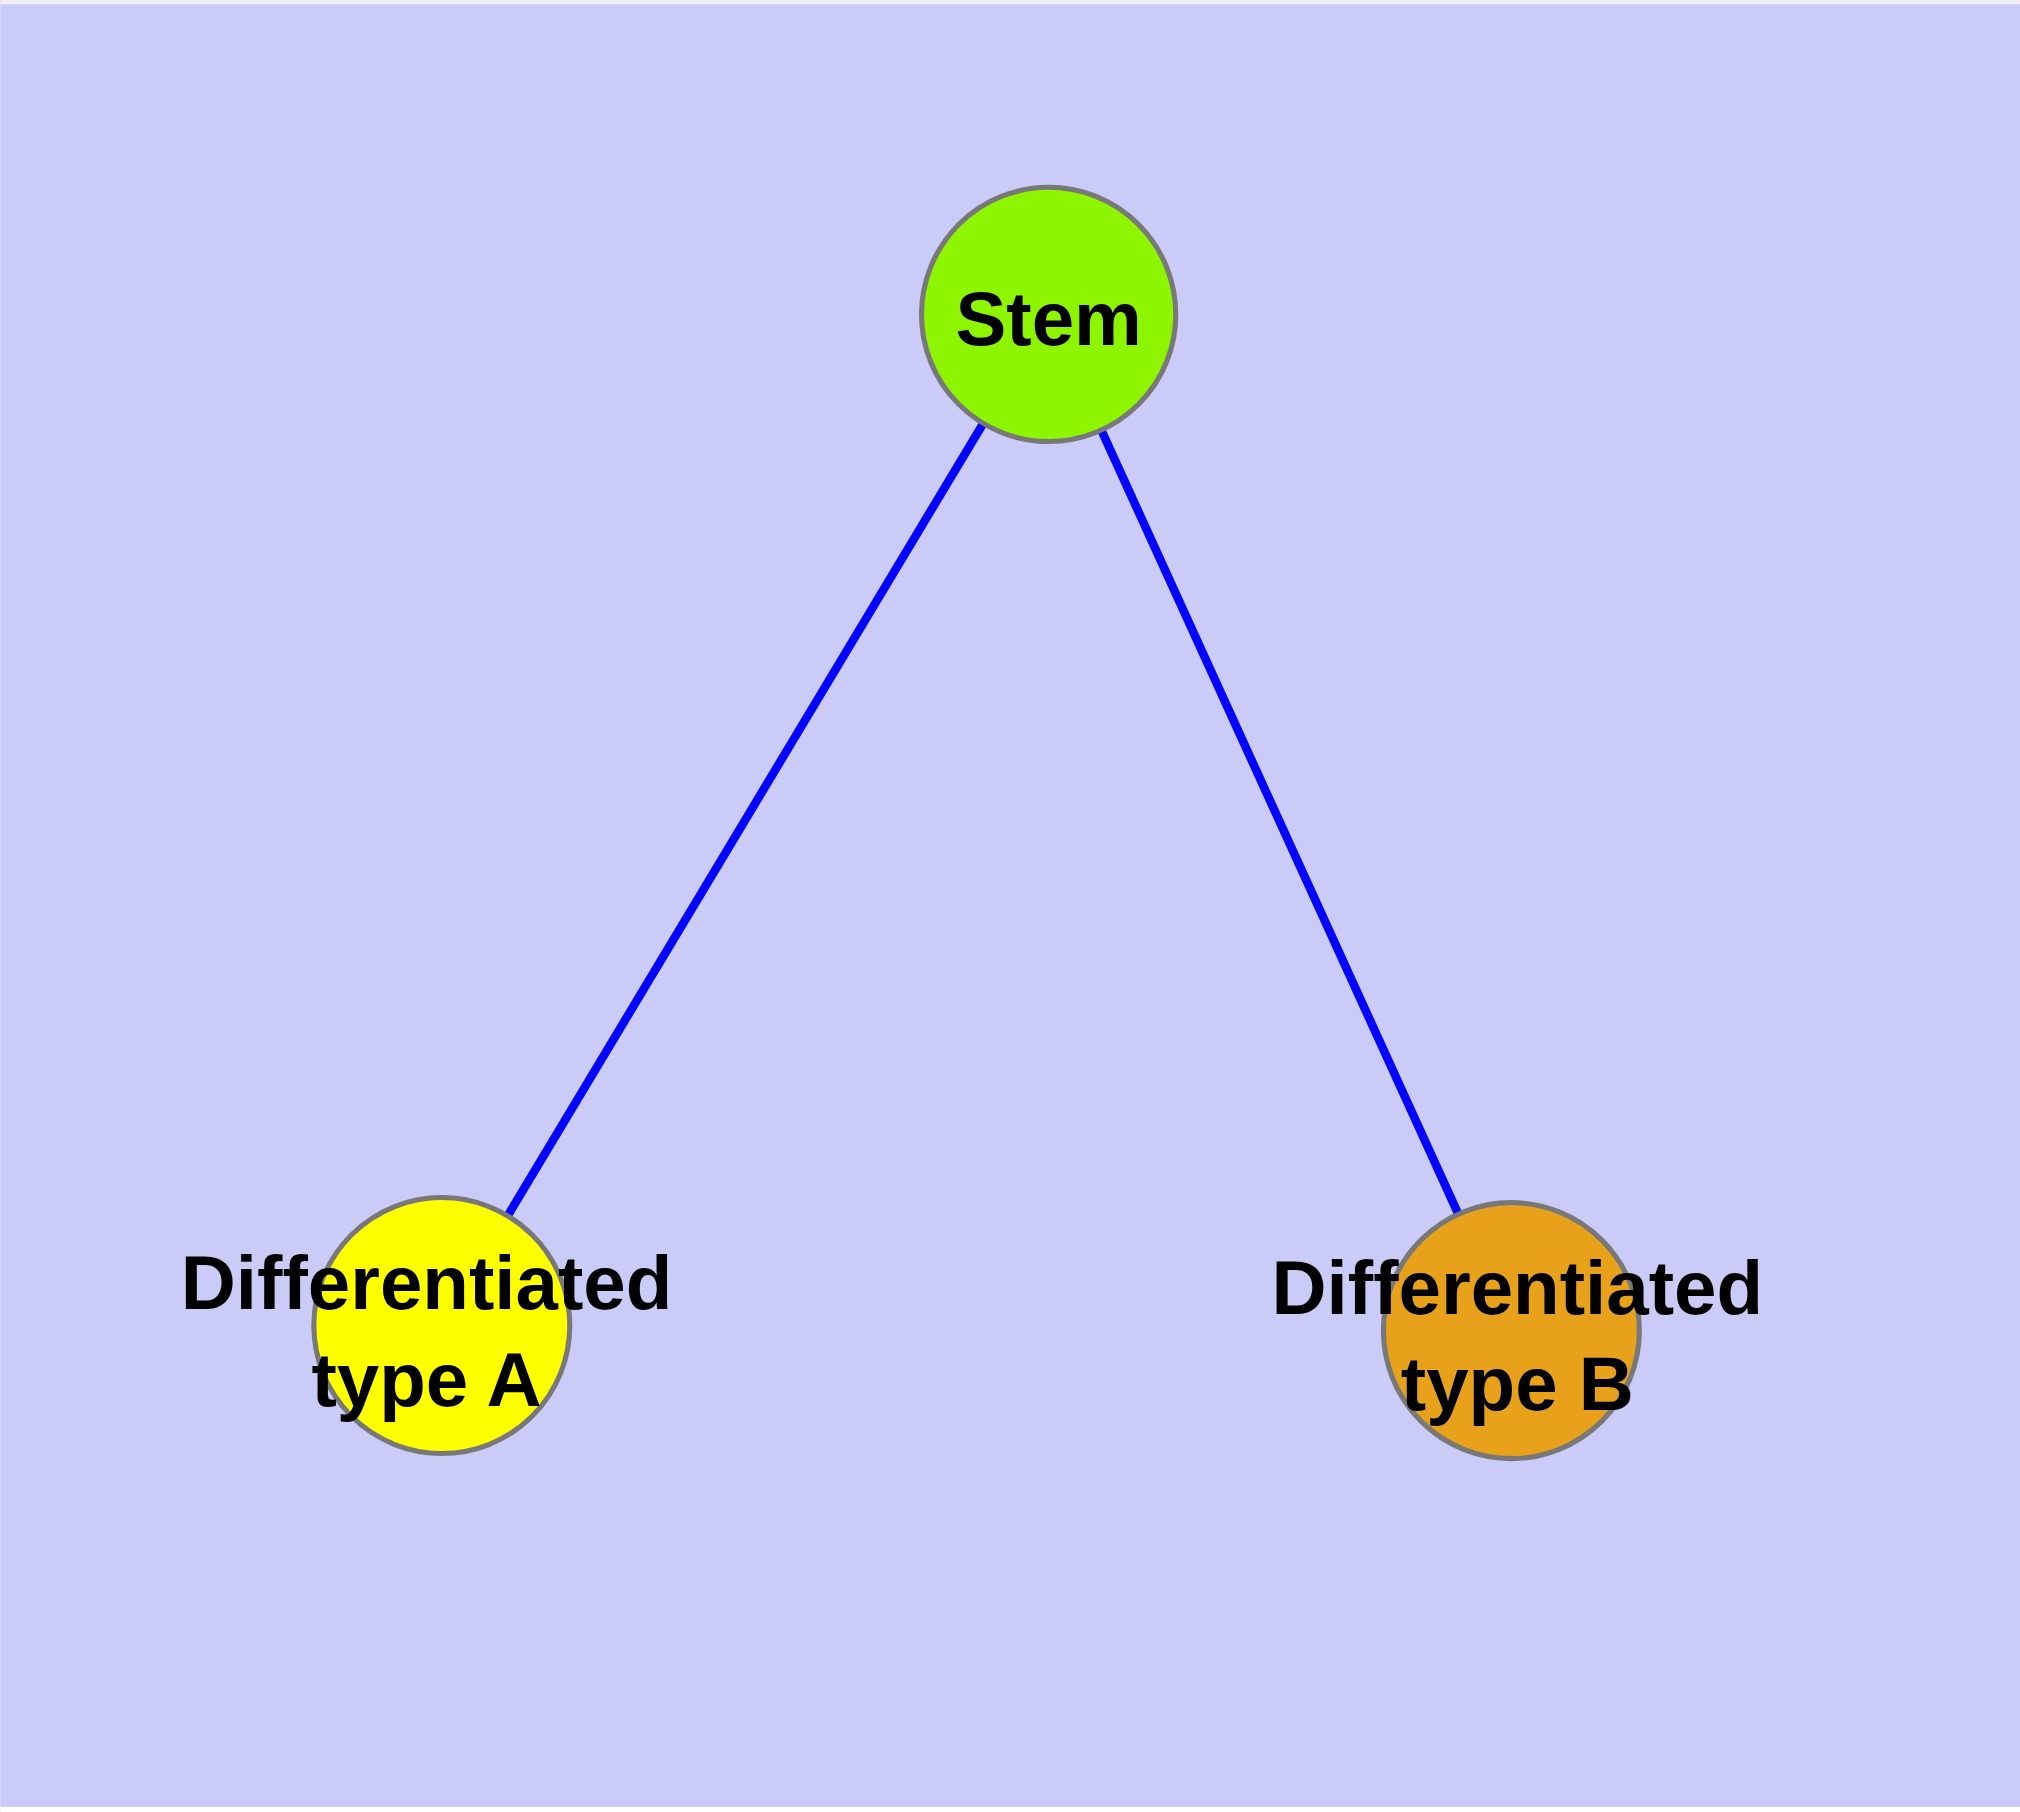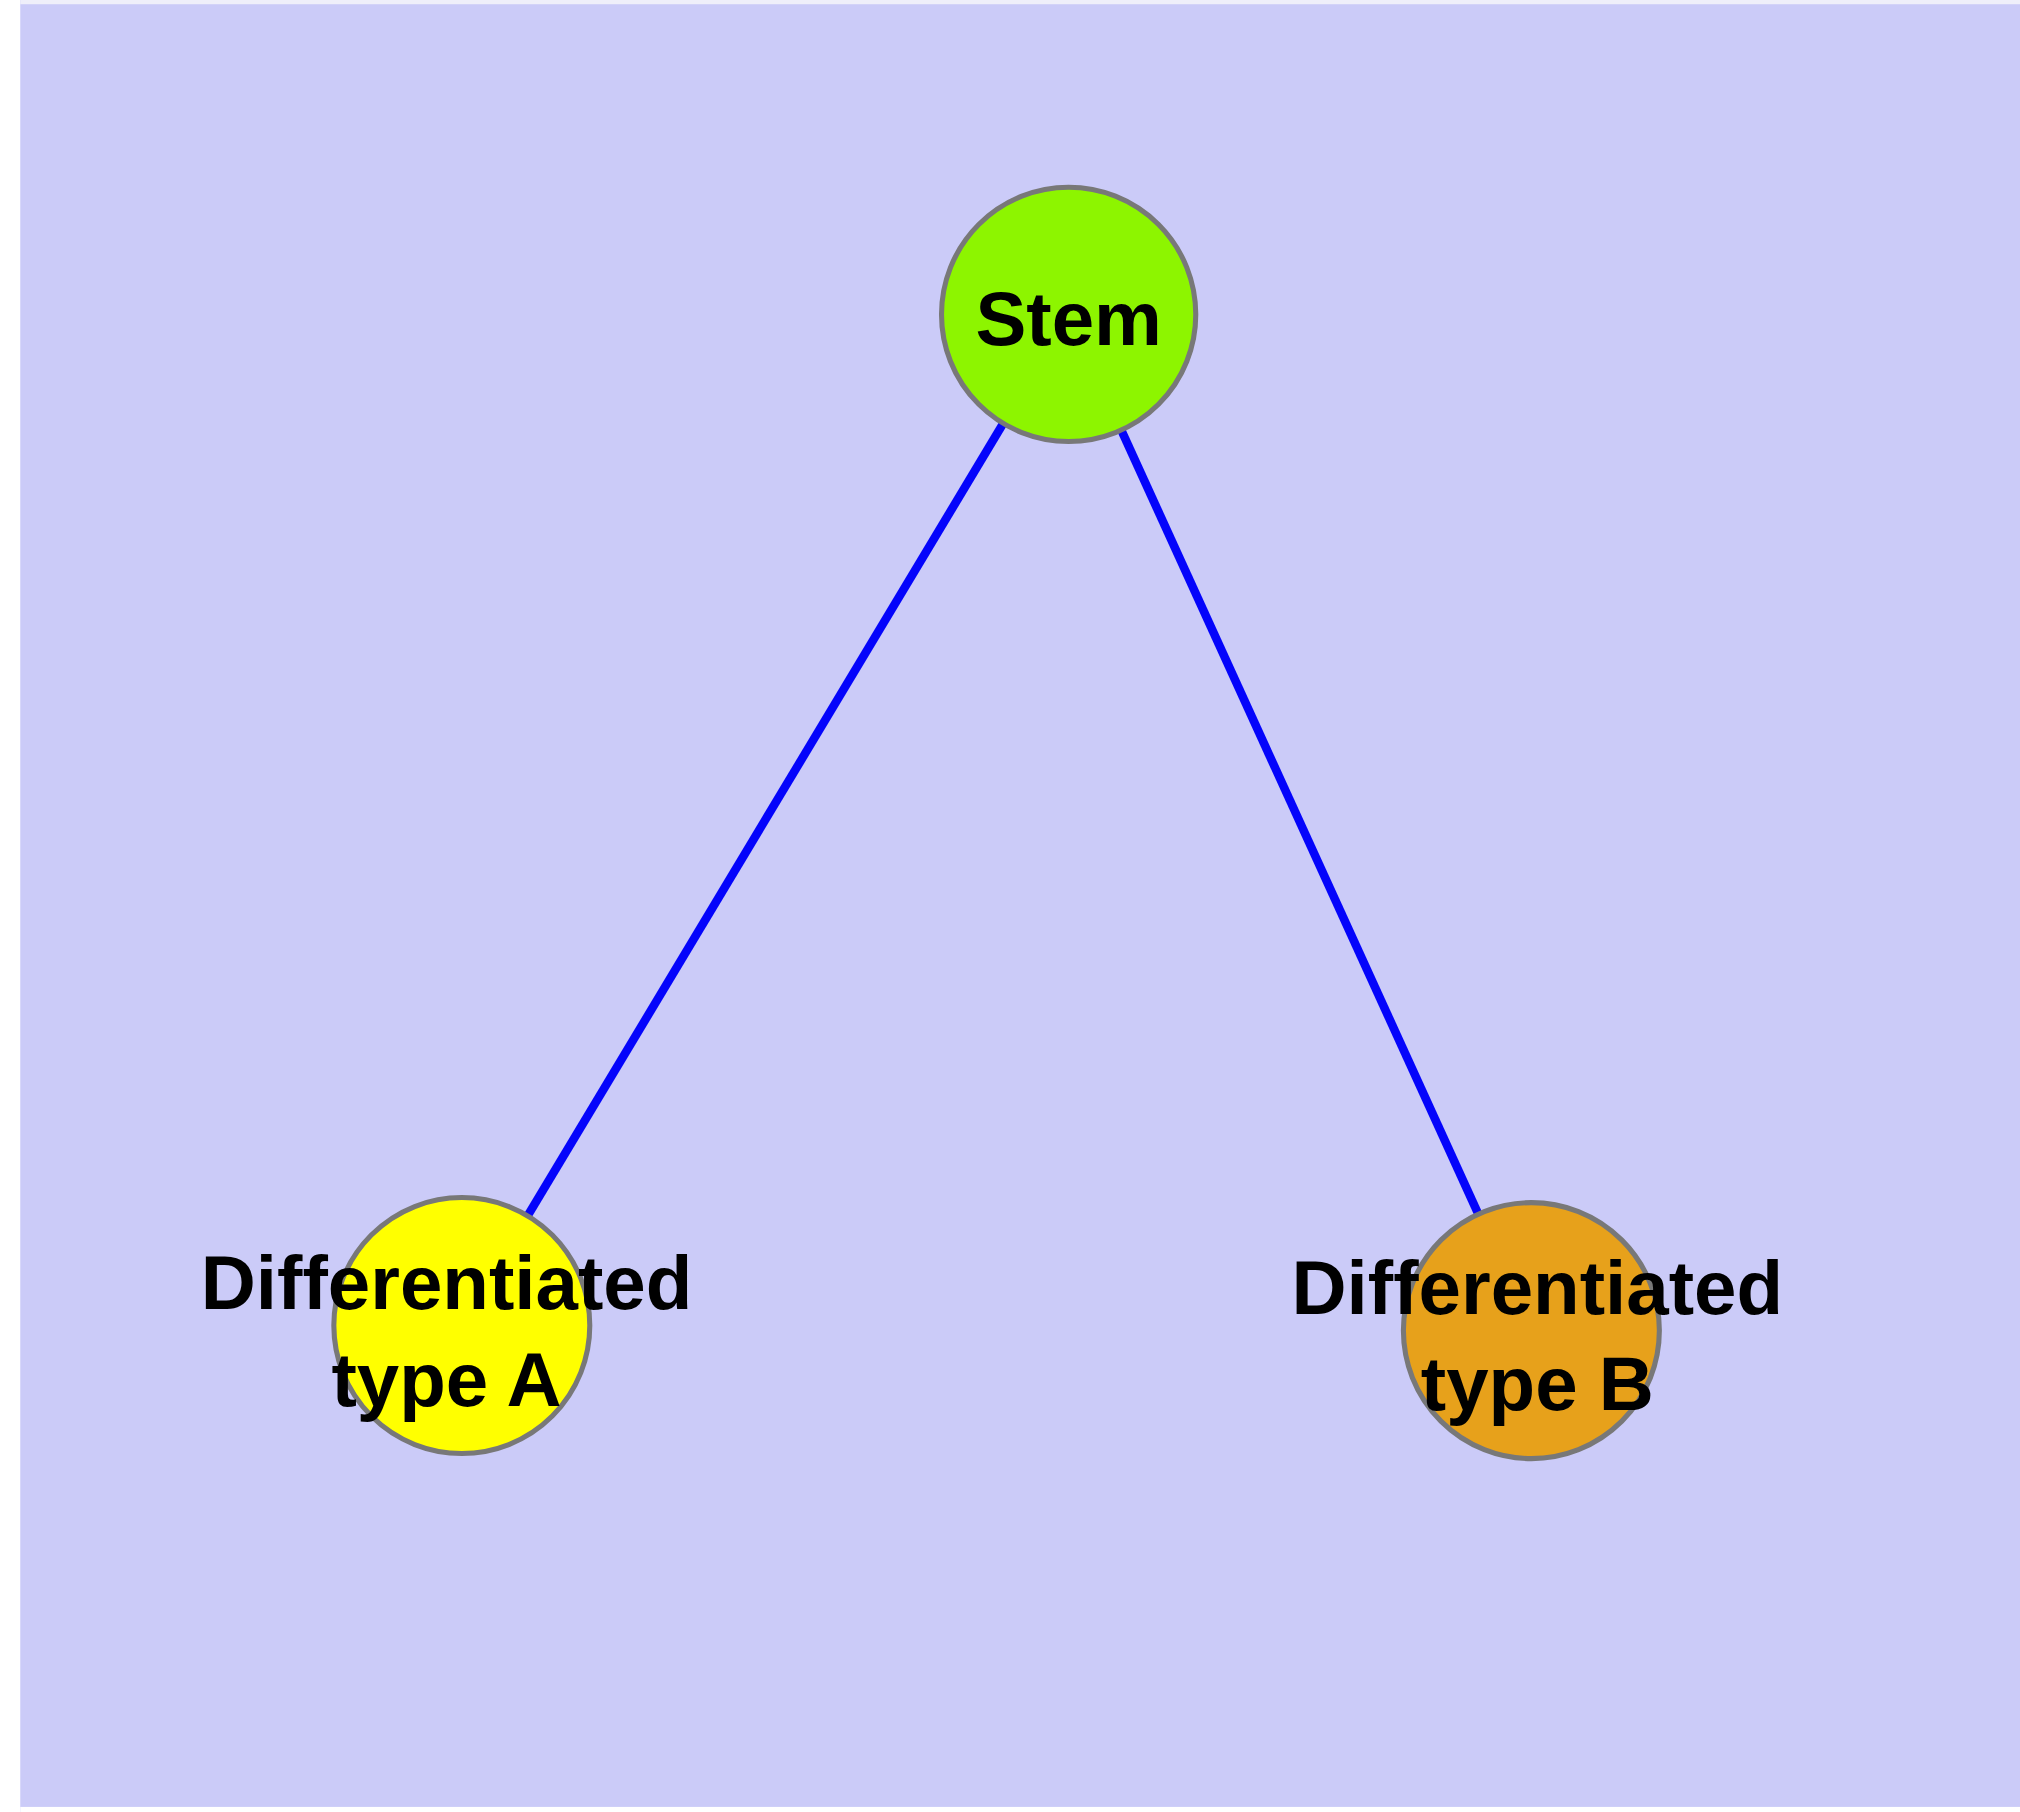--- a/index.html
+++ b/index.html
@@ -4,21 +4,20 @@
 <style>
   html, body {
     margin: 0;
     padding: 0;
     background: #ffffff;
   }
   .stage {
     width: 1692px;
     height: 1812px;
     position: relative;
-    margin-left: 20px;
   }
   svg text {
     font-family: "Liberation Sans", "DejaVu Sans", sans-serif;
     font-weight: bold;
     text-anchor: middle;
   }
 </style>
 </head>
 <body>
 

